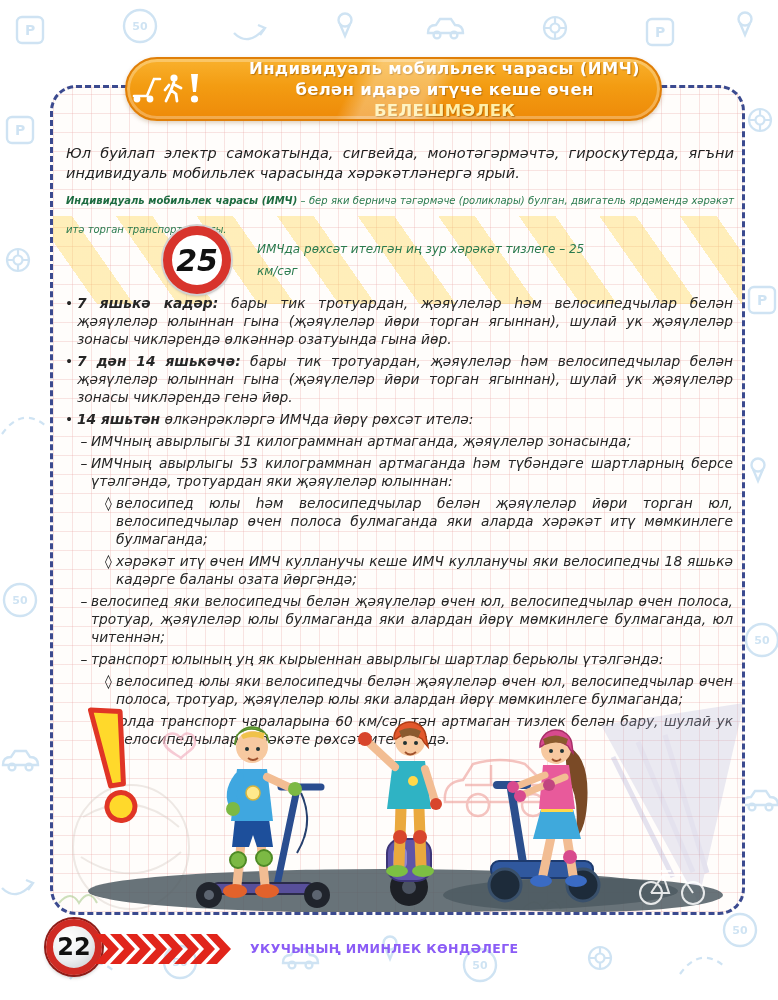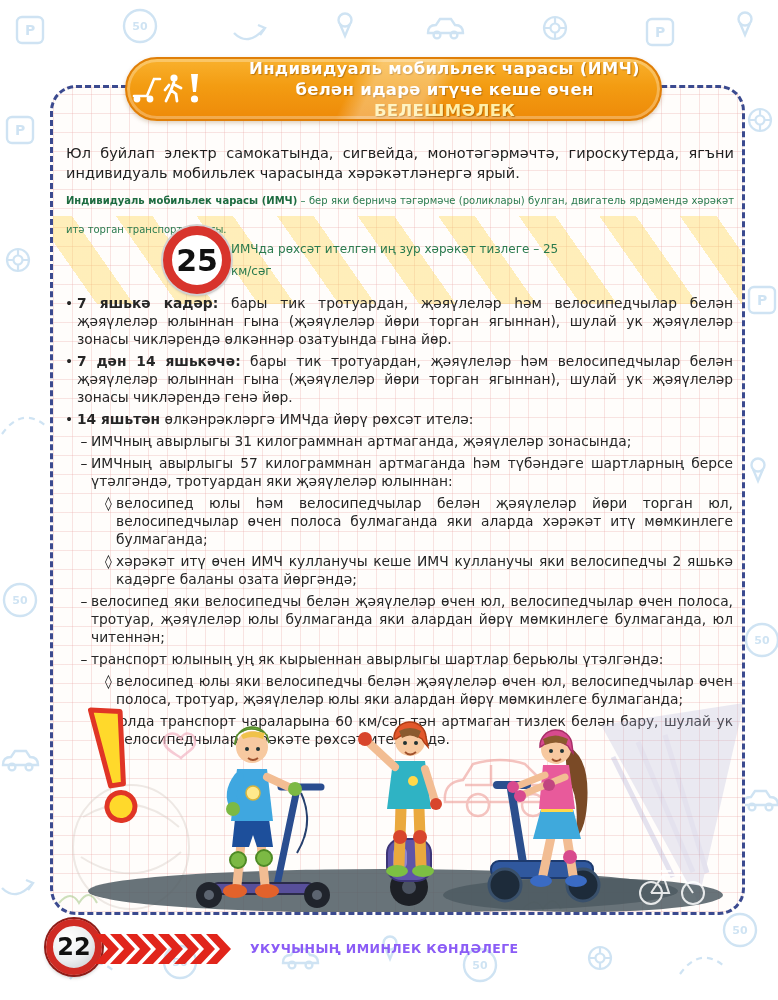--- a/index.html
+++ b/index.html
@@ -10,21 +10,21 @@
   }
   .bg-doodles{position:absolute;left:0;top:0;z-index:0;}
   
   .card{
     position:absolute;left:50px;top:85px;width:695px;height:830px;
     border:3px dashed #3b4a8f;border-radius:26px;box-sizing:border-box;
     background-color:#fffdfb;
     background-image:
       repeating-linear-gradient(0deg, rgba(233,166,166,.30) 0 1px, transparent 1px 19px),
       repeating-linear-gradient(90deg, rgba(233,166,166,.30) 0 1px, transparent 1px 19px);
-    overflow:hidden;z-index:1;
+    overflow:hidden;z-index:1;font-style:italic;
   }
   .stripe-band{
     position:absolute;left:0;top:128px;width:100%;height:88px;
     background:repeating-linear-gradient(55deg, transparent 0 36px, rgba(255,214,80,.38) 36px 66px);
     pointer-events:none;
   }
   
   .banner{
     position:absolute;left:125px;top:57px;width:537px;height:64px;z-index:3;
     background:linear-gradient(180deg,#f9b12d 0%,#f39c12 45%,#ee8a09 100%);
@@ -46,21 +46,21 @@
   
   .intro{
     position:absolute;left:13px;top:40px;width:668px;
     font-size:14.5px;line-height:20px;color:#1f1f1f;text-align:justify;
   }
   .definition{
     position:absolute;left:13px;top:88px;width:668px;
     font-size:10px;line-height:29px;color:#2a7a4e;text-align:justify;
   }
   .definition b{color:#1d6b40;}
-  .speed-row{position:absolute;left:110px;top:138px;display:flex;align-items:center;}
+  .speed-row{position:absolute;left:110px;top:138px;display:flex;align-items:center;gap:26px;}
   .speed-sign{
     width:50px;height:50px;border-radius:50%;background:#fff;
     border:9px solid #d8342c;box-shadow:0 0 0 2px #d2d2d2, 0 2px 3px rgba(0,0,0,.25);
     display:flex;align-items:center;justify-content:center;
     font-weight:bold;font-size:30px;color:#111;
   }
   .speed-text{font-size:12px;line-height:22px;color:#2a7a4e;max-width:330px;}
   
   .rules{position:absolute;left:8px;top:206px;width:672px;}
   .rule{display:flex;margin-bottom:4px;font-size:13.8px;line-height:18px;color:#262626;text-align:justify;}
@@ -182,31 +182,31 @@
         <span class="txt"><b class="lead">14 яшьтән</b><span class="body-text"> өлкәнрәкләргә ИМЧда йөрү рөхсәт ителә:</span></span>
       </div>
 
       <div class="rule lv1">
         <span class="marker">–</span>
         <span class="txt"><b class="lead"></b><span class="body-text">ИМЧның авырлыгы 31 килограммнан артмаганда, җәяүлеләр зонасында;</span></span>
       </div>
 
       <div class="rule lv1">
         <span class="marker">–</span>
-        <span class="txt"><b class="lead"></b><span class="body-text">ИМЧның авырлыгы 57 килограммнан артмаганда һәм түбәндәге шартларның берсе үтәлгәндә, тротуардан яки җәяүлеләр юлыннан:</span></span>
+        <span class="txt"><b class="lead"></b><span class="body-text">ИМЧның авырлыгы 53 килограммнан артмаганда һәм түбәндәге шартларның берсе үтәлгәндә, тротуардан яки җәяүлеләр юлыннан:</span></span>
       </div>
 
       <div class="rule lv2">
         <span class="marker">◊</span>
         <span class="txt"><b class="lead"></b><span class="body-text">велосипед юлы һәм велосипедчылар белән җәяүлеләр йөри торган юл, велосипедчылар өчен полоса булмаганда яки аларда хәрәкәт итү мөмкинлеге булмаганда;</span></span>
       </div>
 
       <div class="rule lv2">
         <span class="marker">◊</span>
-        <span class="txt"><b class="lead"></b><span class="body-text">хәрәкәт итү өчен ИМЧ кулланучы кеше ИМЧ кулланучы яки велосипедчы 2 яшькә кадәрге баланы озата йөргәндә;</span></span>
+        <span class="txt"><b class="lead"></b><span class="body-text">хәрәкәт итү өчен ИМЧ кулланучы кеше ИМЧ кулланучы яки велосипедчы 18 яшькә кадәрге баланы озата йөргәндә;</span></span>
       </div>
 
       <div class="rule lv1">
         <span class="marker">–</span>
         <span class="txt"><b class="lead"></b><span class="body-text">велосипед яки велосипедчы белән җәяүлеләр өчен юл, велосипедчылар өчен полоса, тротуар, җәяүлеләр юлы булмаганда яки алардан йөрү мөмкинлеге булмаганда, юл читеннән;</span></span>
       </div>
 
       <div class="rule lv1">
         <span class="marker">–</span>
         <span class="txt"><b class="lead"></b><span class="body-text">транспорт юлының уң як кырыеннан авырлыгы шартлар берьюлы үтәлгәндә:</span></span>

